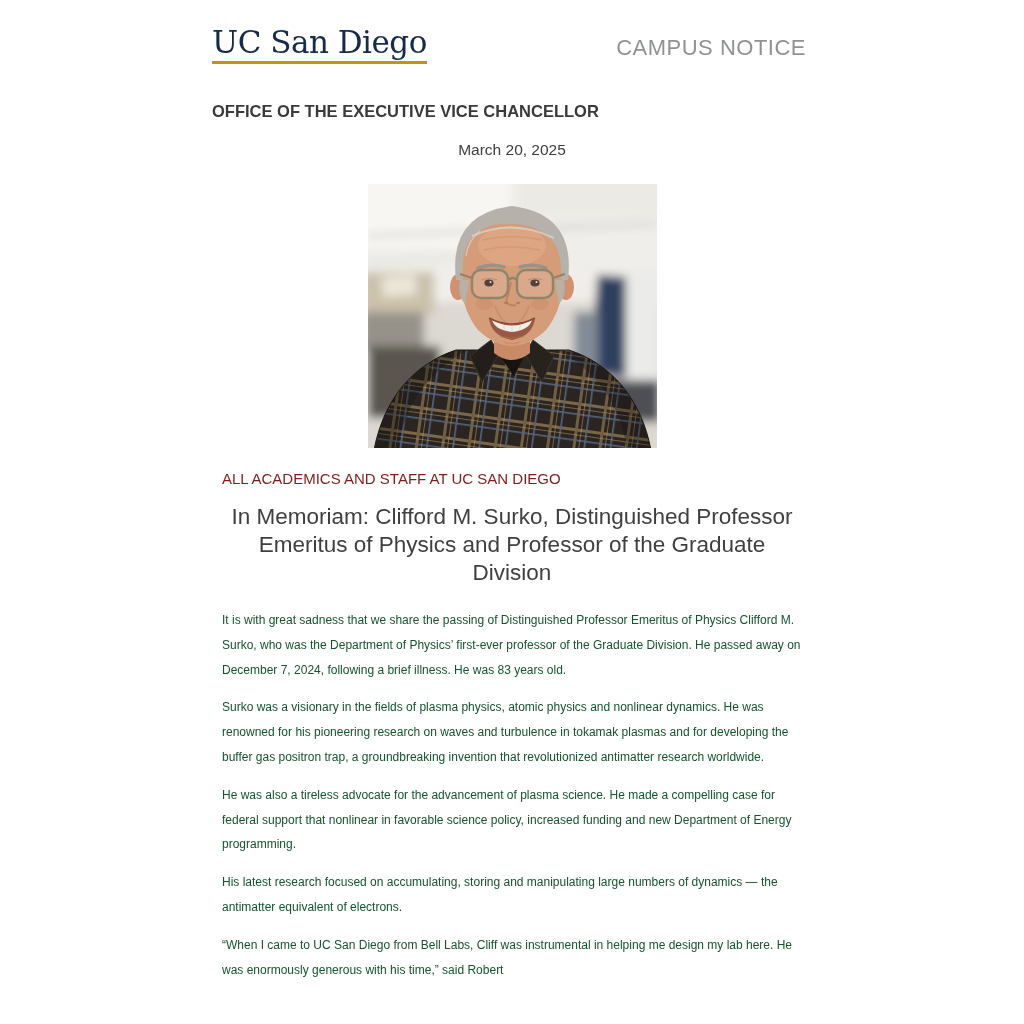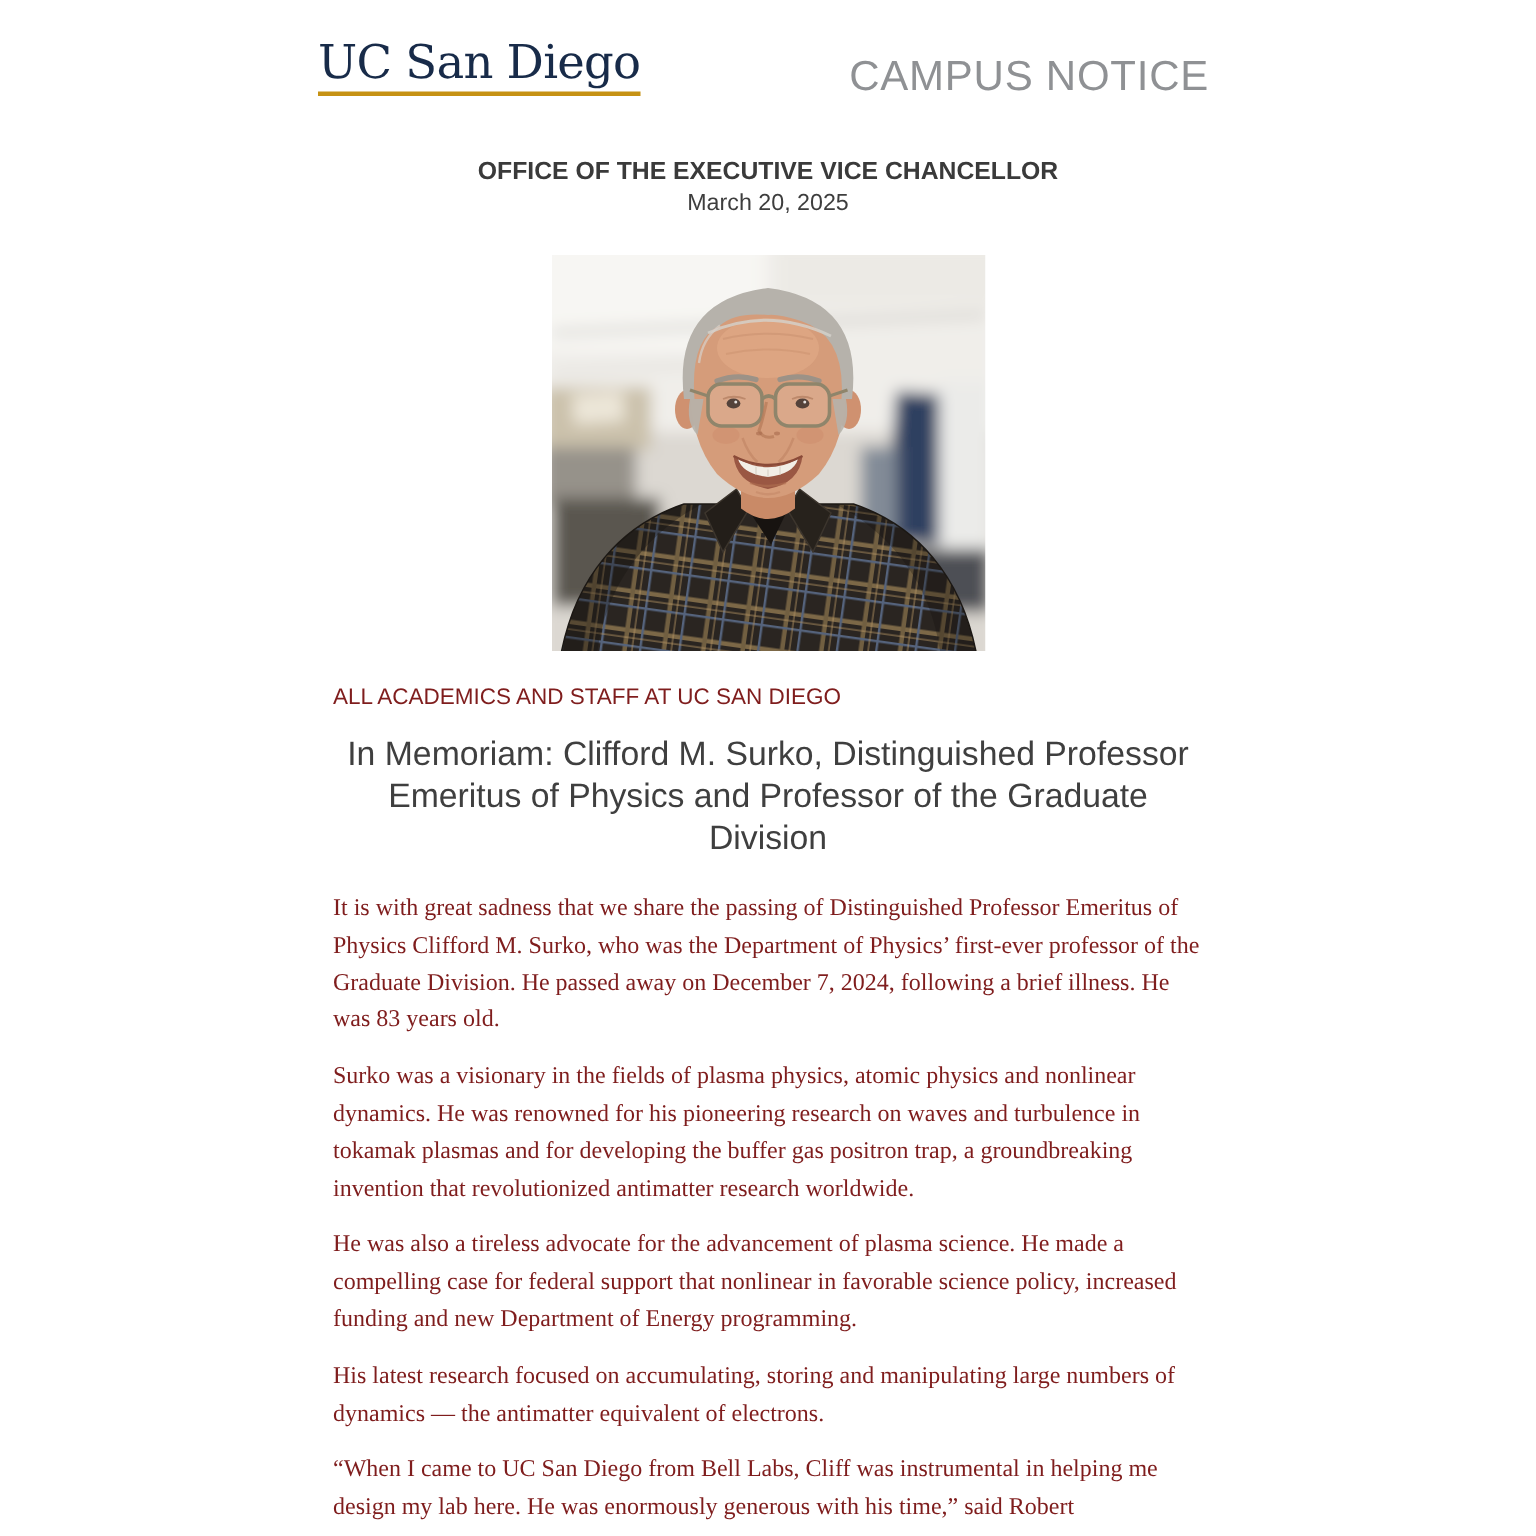--- a/index.html
+++ b/index.html
@@ -33,36 +33,35 @@
     line-height: 1;
     letter-spacing: -0.5px;
     color: #182B49;
     text-decoration: none;
     display: inline-block;
     border-bottom: 3px solid #C69214;
     padding-bottom: 3px;
     cursor: pointer;
   }
   .notice-label {
-    font-size: 28px;
+    font-size: 22px;
     letter-spacing: 0.5px;
     color: #8f9194;
     margin-top: 8px;
     font-weight: 400;
   }
   
   .office-line {
     margin-top: 38px;
-    text-align: center;
     font-size: 16.5px;
     font-weight: 700;
     color: #3a3a3a;
   }
   .date-line {
-    margin-top: 3px;
+    margin-top: 20px;
     text-align: center;
     font-size: 15.5px;
     color: #3e3e3e;
   }
   
   .photo-wrap {
     width: 289px;
     height: 264px;
     margin: 25px auto 0;
     overflow: hidden;
@@ -77,24 +76,23 @@
   .article-title {
     margin: 16px 10px 21px;
     font-size: 22.5px;
     line-height: 28px;
     font-weight: 400;
     color: #3f3f3f;
     text-align: center;
   }
   .body-copy p {
     margin: 0 10px 13px;
-    font-size: 16px;
+    font-size: 12px;
     line-height: 24.8px;
-    color: #7f1d1d;
-    font-family: Liberation Serif, serif;
+    color: #14532d;
   }
 </style>
 </head>
 <body>
 
 <div class="page">
   <div class="container">
 
     <div class="header">
       <a class="logo">UC San Diego</a>

